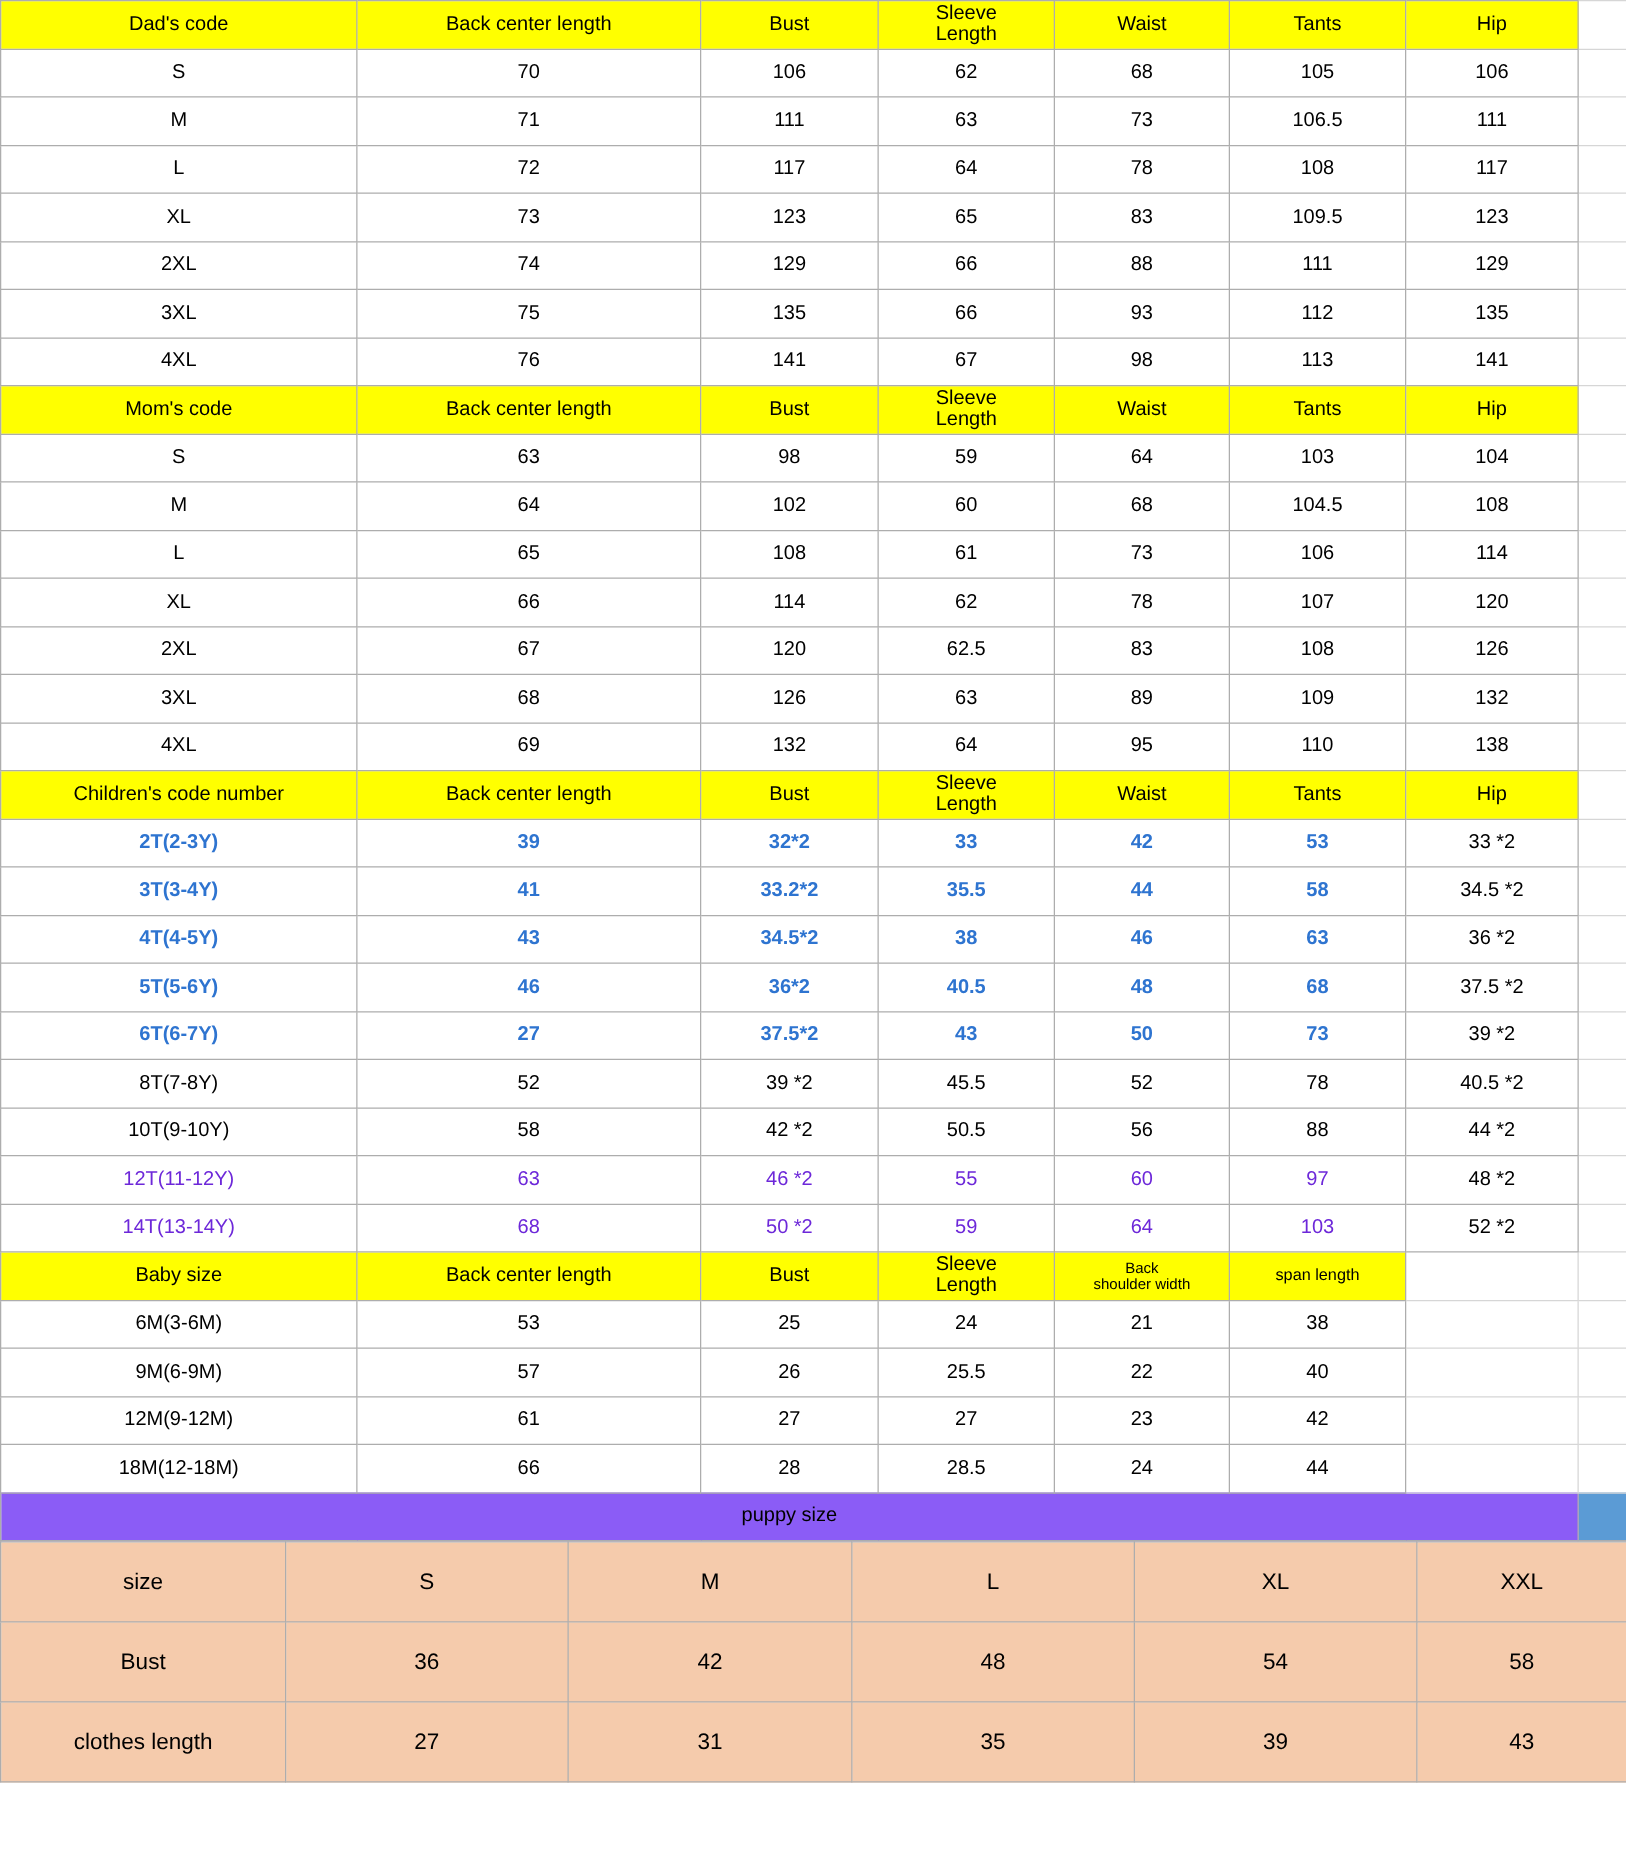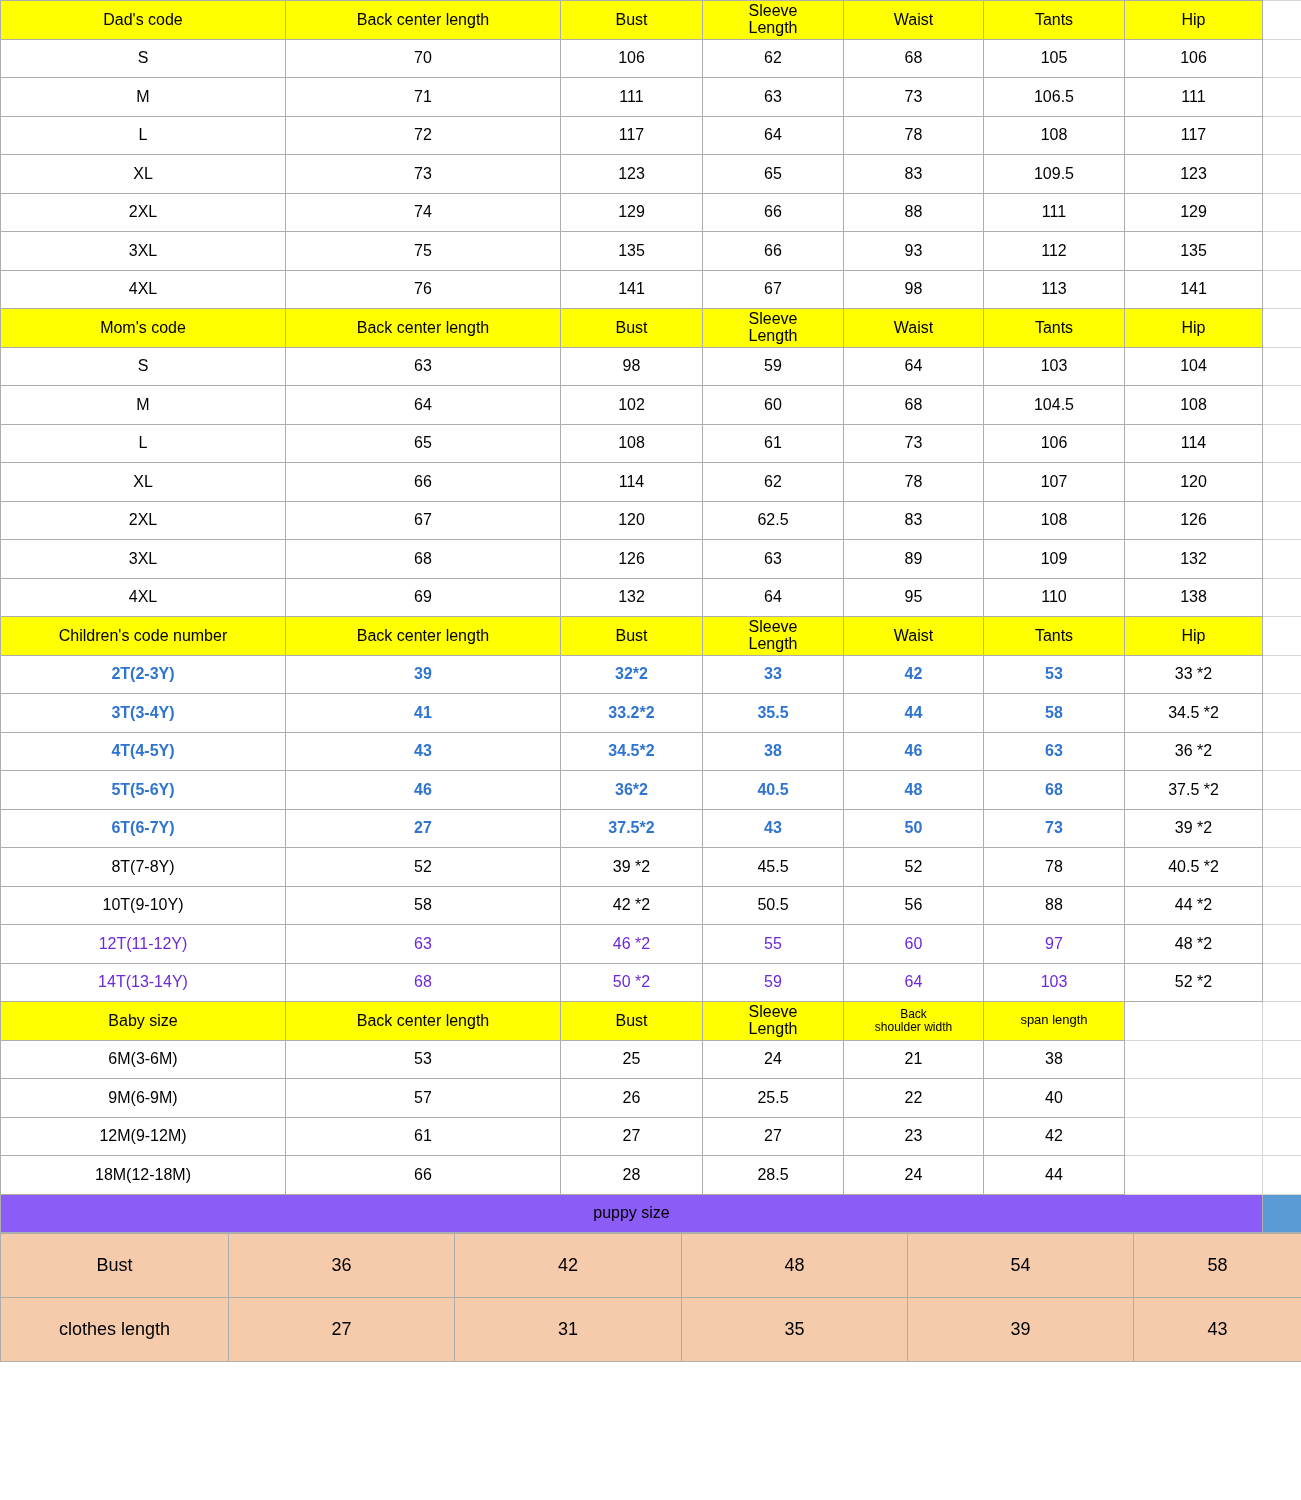--- a/index.html
+++ b/index.html
@@ -421,20 +421,28 @@
   <table class="puppy">
     <colgroup>
       <col style="width:228px">
       <col style="width:226px">
       <col style="width:227px">
       <col style="width:226px">
       <col style="width:226px">
       <col style="width:168px">
     </colgroup>
     <tbody>
+        <tr>
+      <td>size</td>
+      <td>S</td>
+      <td>M</td>
+      <td>L</td>
+      <td>XL</td>
+      <td>XXL</td>
+    </tr>
     <tr>
       <td>Bust</td>
       <td>36</td>
       <td>42</td>
       <td>48</td>
       <td>54</td>
       <td>58</td>
     </tr>
     <tr>
       <td>clothes length</td>

